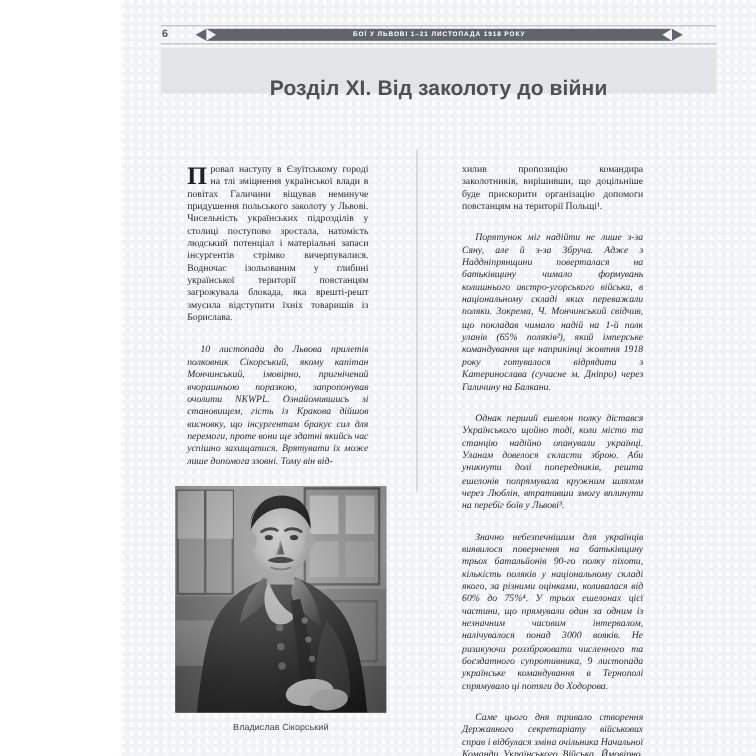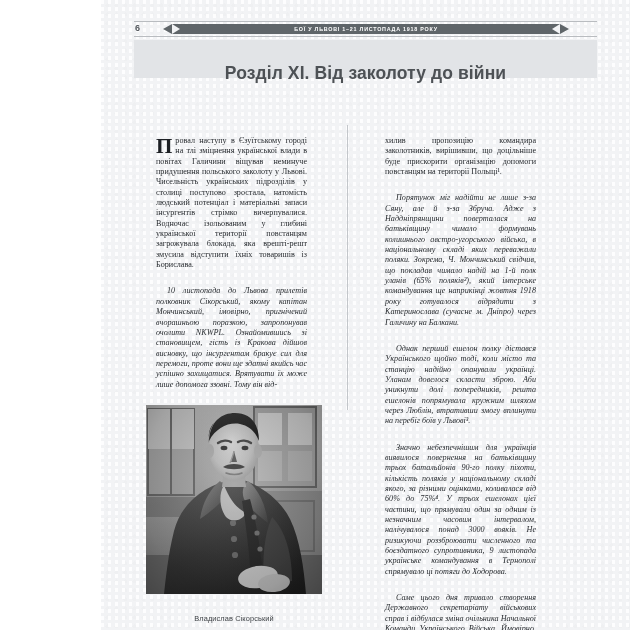--- a/index.html
+++ b/index.html
@@ -200,21 +200,21 @@
   }
   #photo {
     position: relative;
     width: 176px;
     height: 189px;
     overflow: hidden;
     background: #8c8c8c;
     filter: grayscale(1) contrast(1.04);
   }
   #photo-caption {
-    margin-top: 20px;
+    margin-top: 7px;
     text-align: center;
     font-family: "Liberation Sans", sans-serif;
     font-size: 7.4px;
     color: #3d4145;
     letter-spacing: .1px;
   }
   
   #photo-grain {
     position: absolute;
     inset: 0;

